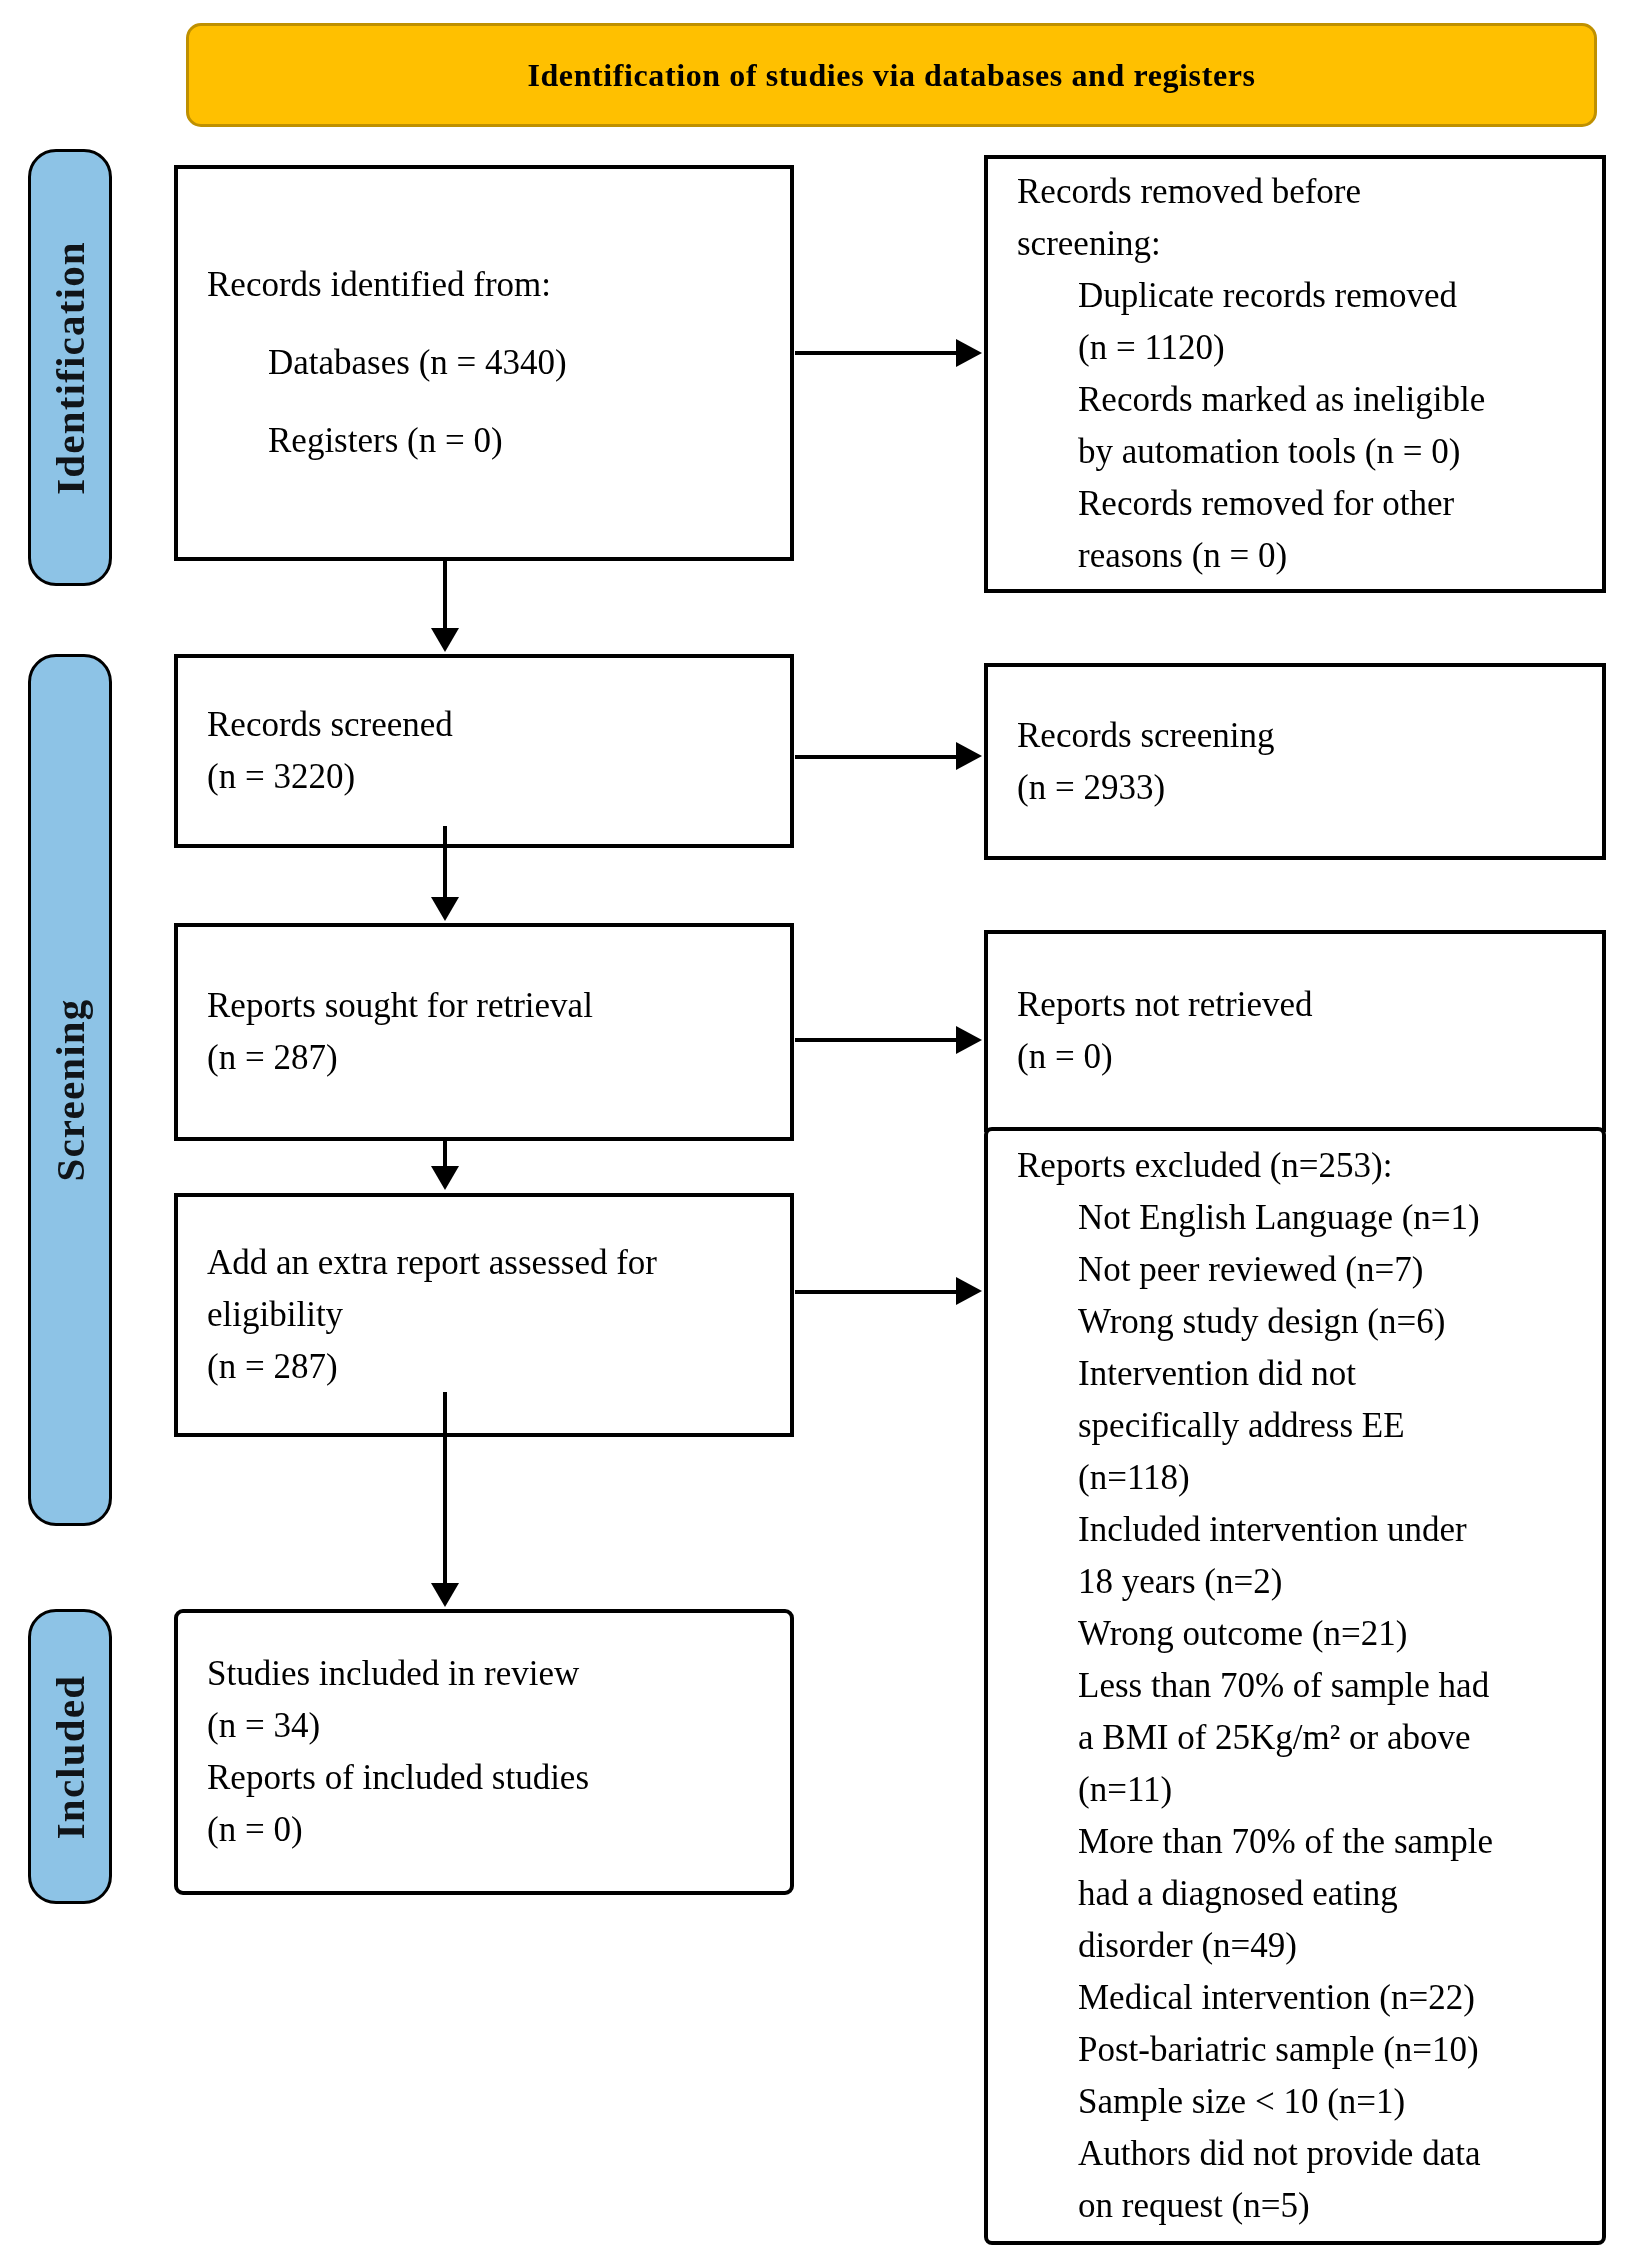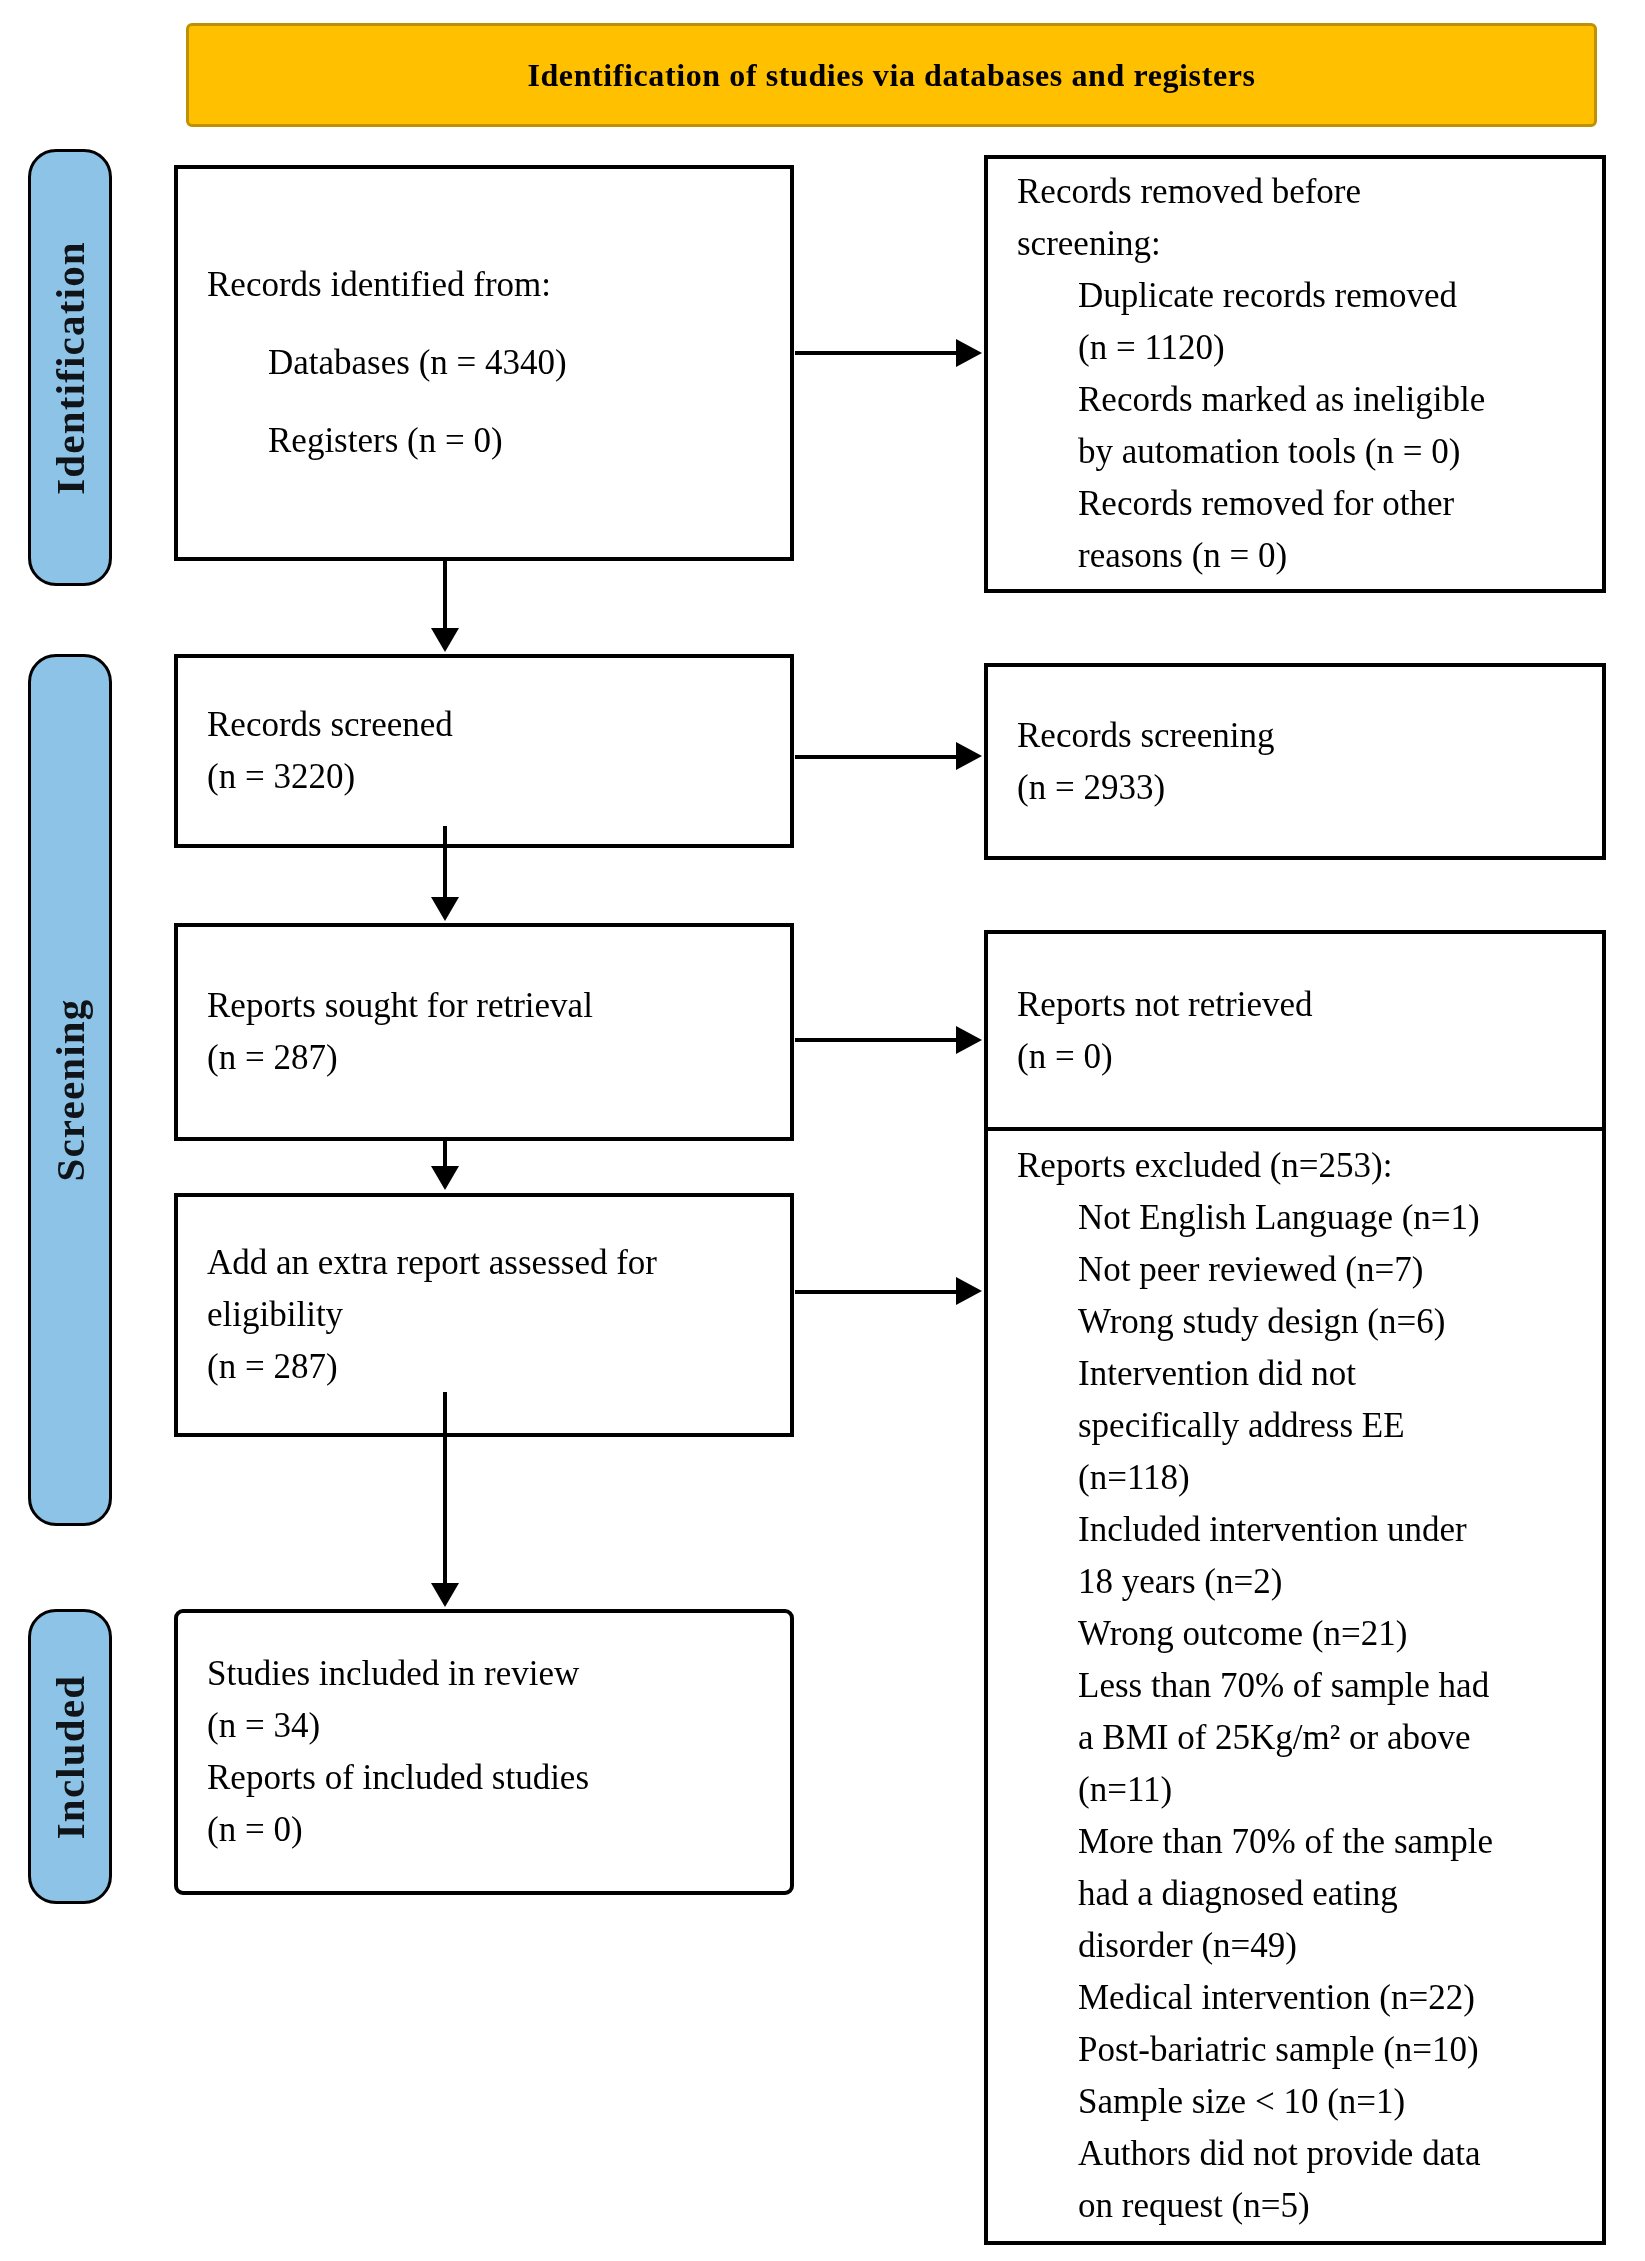--- a/index.html
+++ b/index.html
@@ -10,21 +10,21 @@
     background:#ffffff;
     font-family:"Liberation Serif","DejaVu Serif",serif;
     color:#000;
   }
   
   .banner{
     position:absolute;
     left:186px; top:23px; width:1411px; height:104px;
     background:var(--banner-fill,#FFC000);
     border:3.1px solid var(--banner-border,#BF9000);
-    border-radius:6px;
+    border-radius:15px;
     box-sizing:border-box;
     display:flex;align-items:center;justify-content:center;
   }
   .banner span{
     font-size:32px;font-weight:bold;letter-spacing:0.6px;
   }
   
   .stage{
     position:absolute;
     left:28px;width:84px;
@@ -58,21 +58,21 @@
   .col-left{left:174px;width:620px;}
   .col-right{left:984px;width:622px;}
   .b-records-identified{top:165px;height:396px;gap:26px;}
   .b-records-screened{top:654px;height:194px;}
   .b-reports-sought{top:923px;height:218px;}
   .b-reports-assessed{top:1193px;height:244px;}
   .b-studies-included{top:1609px;height:286px;border-radius:9px;}
   .b-records-removed{top:155px;height:438px;}
   .b-records-excluded{top:663px;height:197px;}
   .b-reports-not-retrieved{top:930px;height:202px;}
-  .b-reports-excluded{top:1127px;height:1118px;}
+  .b-reports-excluded{top:1127px;height:1118px;border-radius:8px;}
   
   .vline{position:absolute;left:443px;width:4.3px;background:var(--arrow,#000);}
   .hline{position:absolute;left:795px;width:161px;height:4.3px;background:var(--arrow,#000);}
   .vhead{
     position:absolute;left:431px;width:0;height:0;
     border-left:14px solid transparent;border-right:14px solid transparent;
     border-top:24.6px solid var(--arrow,#000);
   }
   .rhead{
     position:absolute;left:956px;width:0;height:0;

